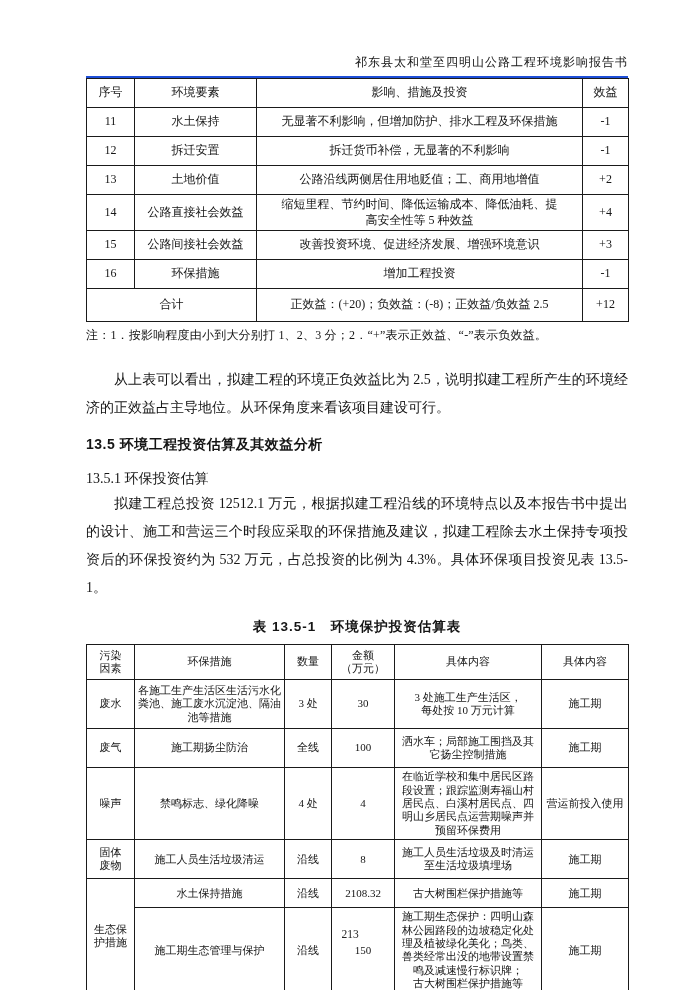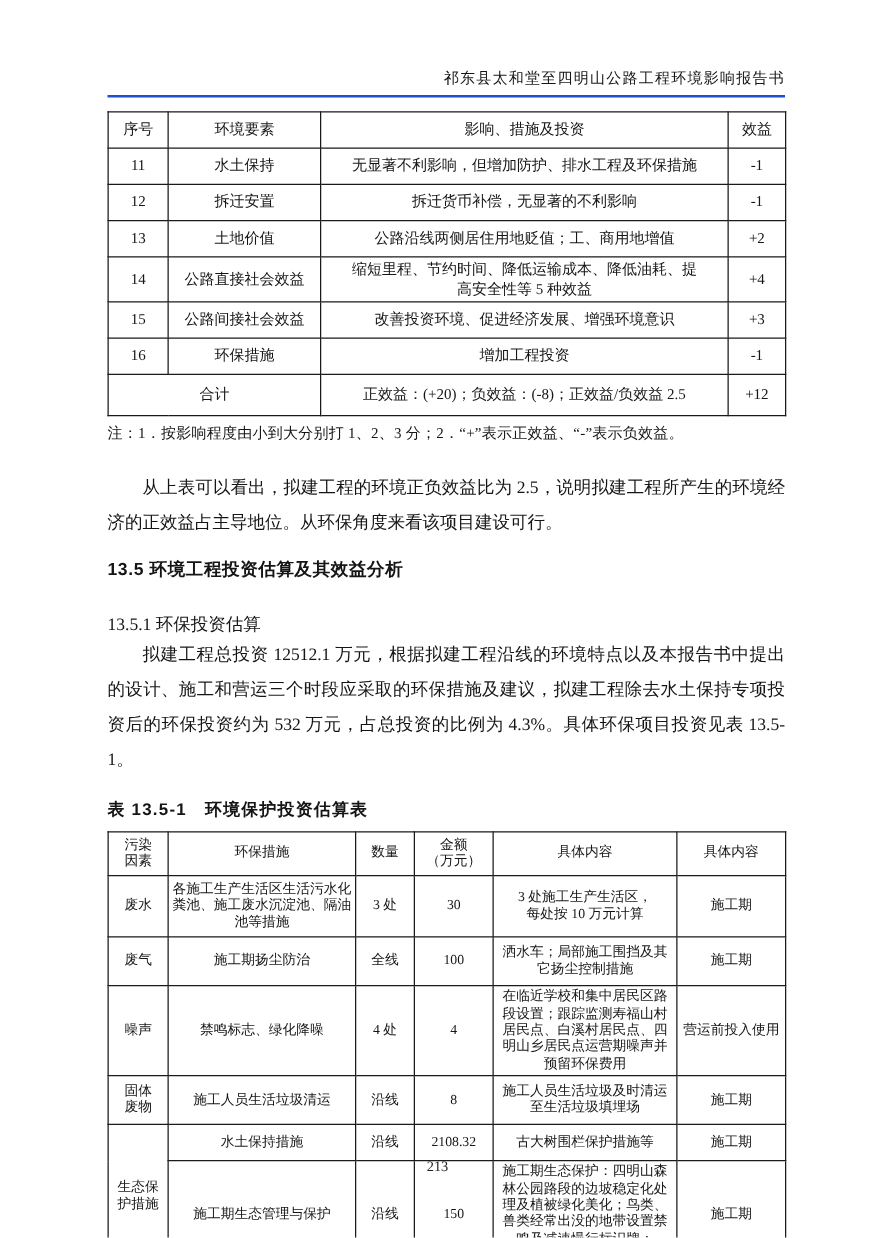--- a/index.html
+++ b/index.html
@@ -8,37 +8,37 @@
        -webkit-font-smoothing:antialiased;}
   .page{position:relative;width:700px;height:990px;overflow:hidden;}
   .content{margin-left:86px;width:542px;}
   
   .doc-header{padding-top:54px;padding-bottom:5px;border-bottom:2px solid #1d4ed8;
               text-align:right;font-size:12px;letter-spacing:1px;}
   
   table{border-collapse:collapse;table-layout:fixed;width:542px;}
   td{border:1px solid #1a1a1a;text-align:center;vertical-align:middle;
      padding:2px 3px;font-size:12px;line-height:1.3;}
-  .t1{margin-top:11px;border:1.5px solid #1a1a1a;}
+  .t1{border:1.5px solid #1a1a1a;}
   .t1 td{height:24px;}
   .t1 .impact{padding:2px 20px;}
   .t2{border:1.5px solid #1a1a1a;margin-top:8px;}
   .t2 td{font-size:11px;line-height:1.22;padding:2px 3px;}
   .pre{white-space:pre-line;}
   .u{text-underline-offset:2px;}
   
   .note{font-size:12px;margin-top:5px;letter-spacing:0.2px;}
   .para{font-size:14px;line-height:28px;text-align:justify;text-indent:2em;margin:0;}
   .p1{margin-top:22px;}
   .p2{margin-top:2px;}
   .h2{font-family:"Liberation Sans","DejaVu Sans",sans-serif;font-weight:bold;
       font-size:14px;margin-top:14px;letter-spacing:0.5px;}
-  .h3{font-size:14px;margin-top:26px;}
+  .h3{font-size:14px;margin-top:16px;}
   .caption{font-family:"Liberation Sans","DejaVu Sans",sans-serif;font-weight:bold;
-           font-size:13.5px;margin-top:16px;letter-spacing:1px;}
+           font-size:13.5px;text-align:center;margin-top:16px;letter-spacing:1px;}
   .pageno{position:absolute;bottom:50px;left:0;width:700px;text-align:center;
           font-size:11.5px;color:#222;}
 </style>
 </head>
 <body>
 
 <div class="page">
   <div class="content">
 
     <div class="doc-header">

